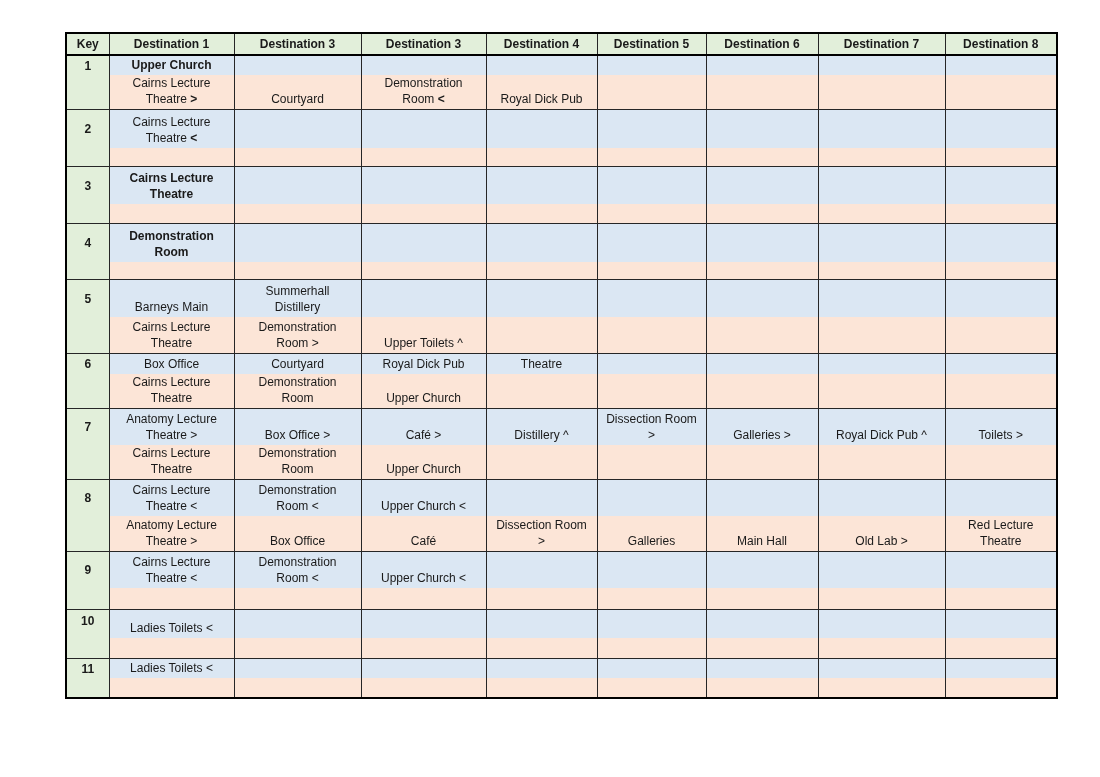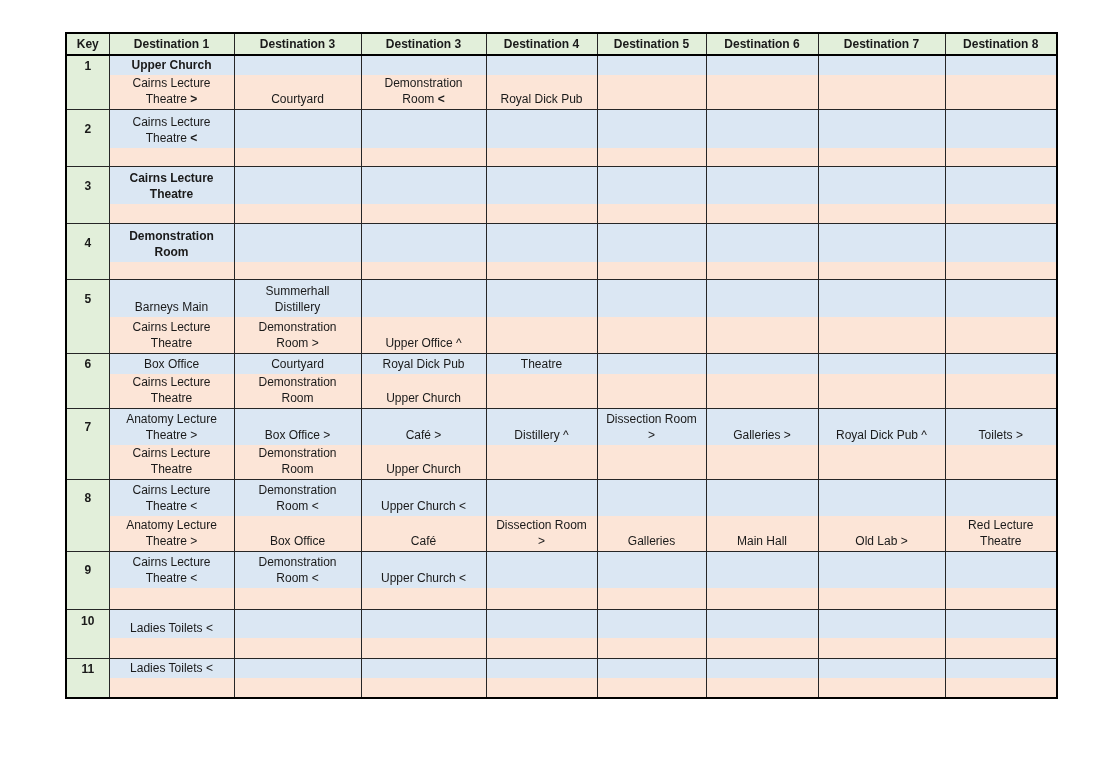--- a/index.html
+++ b/index.html
@@ -187,21 +187,21 @@
           <td class="cell"></td>
           <td class="cell"></td>
           <td class="cell"></td>
           <td class="cell"></td>
           <td class="cell"></td>
           <td class="cell"></td>
         </tr>
         <tr class="band-peach" style="height: 37px;">
           <td class="cell">Cairns Lecture Theatre</td>
           <td class="cell">Demonstration Room &gt;</td>
-          <td class="cell">Upper Office ^</td>
+          <td class="cell">Upper Toilets ^</td>
           <td class="cell"></td>
           <td class="cell"></td>
           <td class="cell"></td>
           <td class="cell"></td>
           <td class="cell"></td>
         </tr>
         <tr class="band-blue" style="height: 20px;">
           <td class="key-cell" rowspan="2">
             <div class="key-box" style="height: 20px;">6</div>
           </td>

